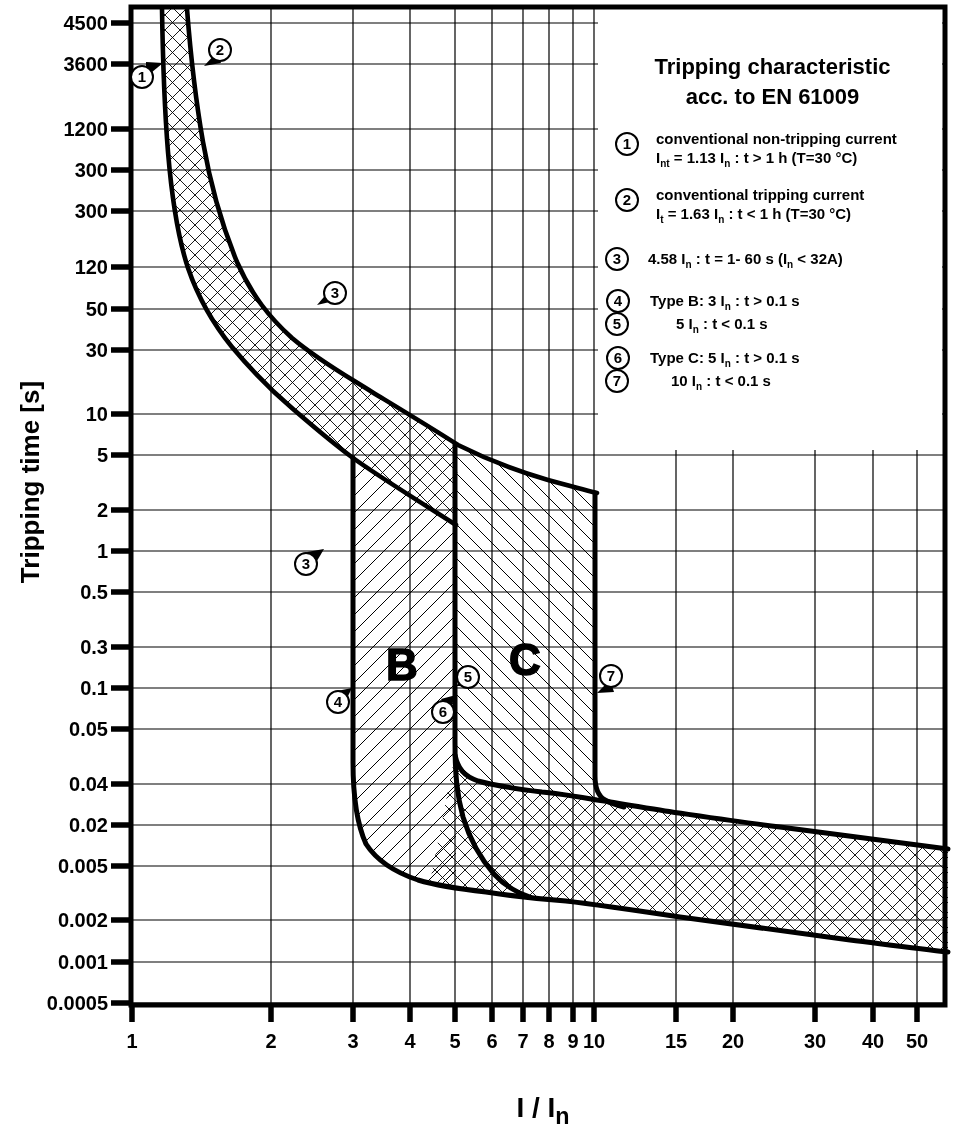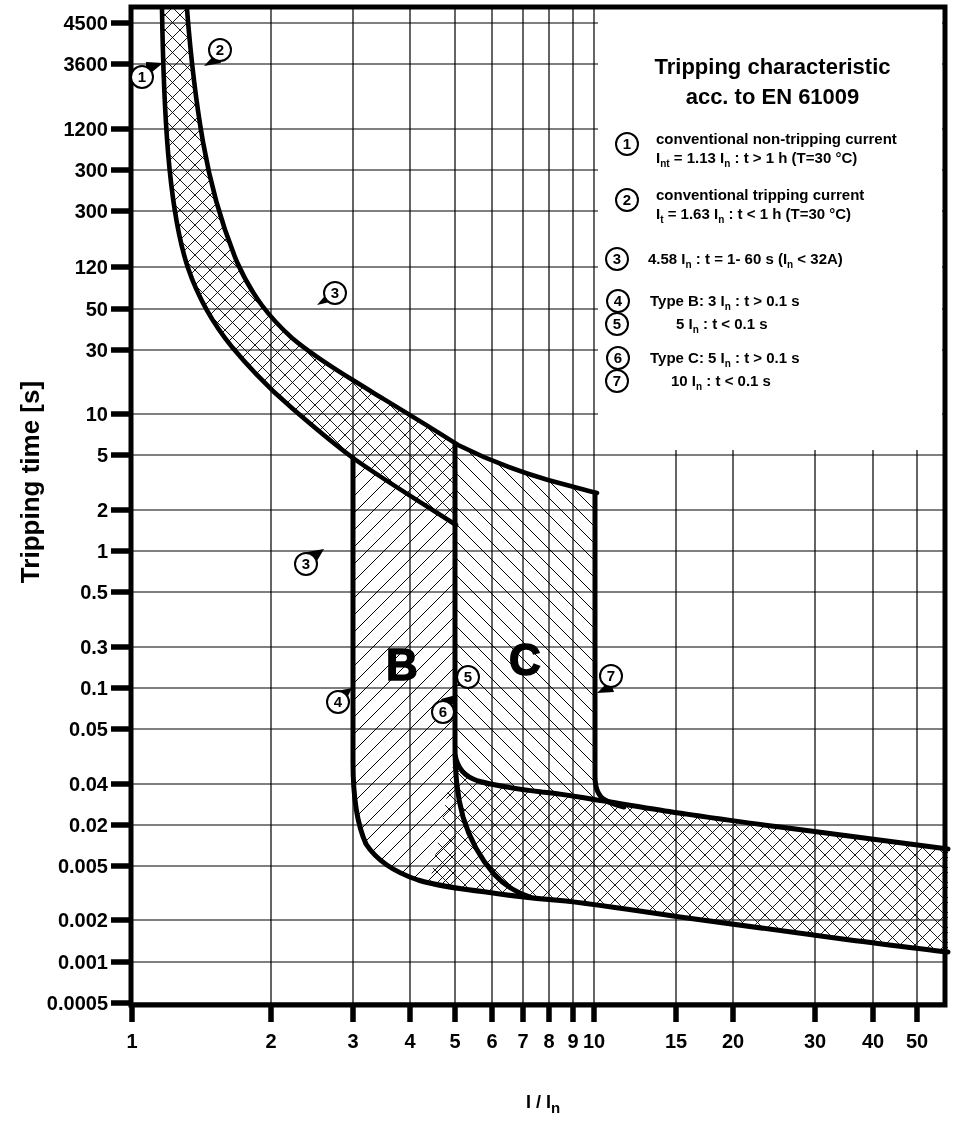--- a/index.html
+++ b/index.html
@@ -6,21 +6,21 @@
   #stage{position:relative;width:956px;height:1131px;background:#fff;
          font-family:"Liberation Sans",sans-serif;color:#000;overflow:hidden;}
   #plot-svg{position:absolute;left:0;top:0;}
   .ylab{position:absolute;left:14px;width:94px;height:22px;text-align:right;
         font-size:20px;font-weight:700;line-height:22px;}
   .xlab{position:absolute;width:50px;top:1030px;text-align:center;
         font-size:20px;font-weight:700;line-height:22px;}
   .axis-title-y{position:absolute;left:-108px;top:465px;width:280px;height:34px;
         transform:rotate(-90deg);text-align:center;font-size:26px;font-weight:700;}
   .axis-title-x{position:absolute;left:468px;top:1092px;width:150px;text-align:center;
-        font-size:18px;font-weight:700;}
+        font-size:28px;font-weight:700;}
   .chart-title{position:absolute;left:600px;top:52px;width:345px;text-align:center;
         font-size:22px;font-weight:700;line-height:30px;}
   .circ{position:absolute;width:24px;height:24px;border:2px solid #000;border-radius:50%;
         box-sizing:border-box;background:#fff;text-align:center;
         font-size:15px;font-weight:700;line-height:20px;}
   .ltext{position:absolute;font-size:15px;font-weight:700;line-height:19px;white-space:nowrap;}
   .ltext sub{font-size:10px;line-height:0;}
   .zone-letter{position:absolute;width:60px;text-align:center;font-size:44px;font-weight:700;
         -webkit-text-stroke:1.5px #000;}
 </style>

